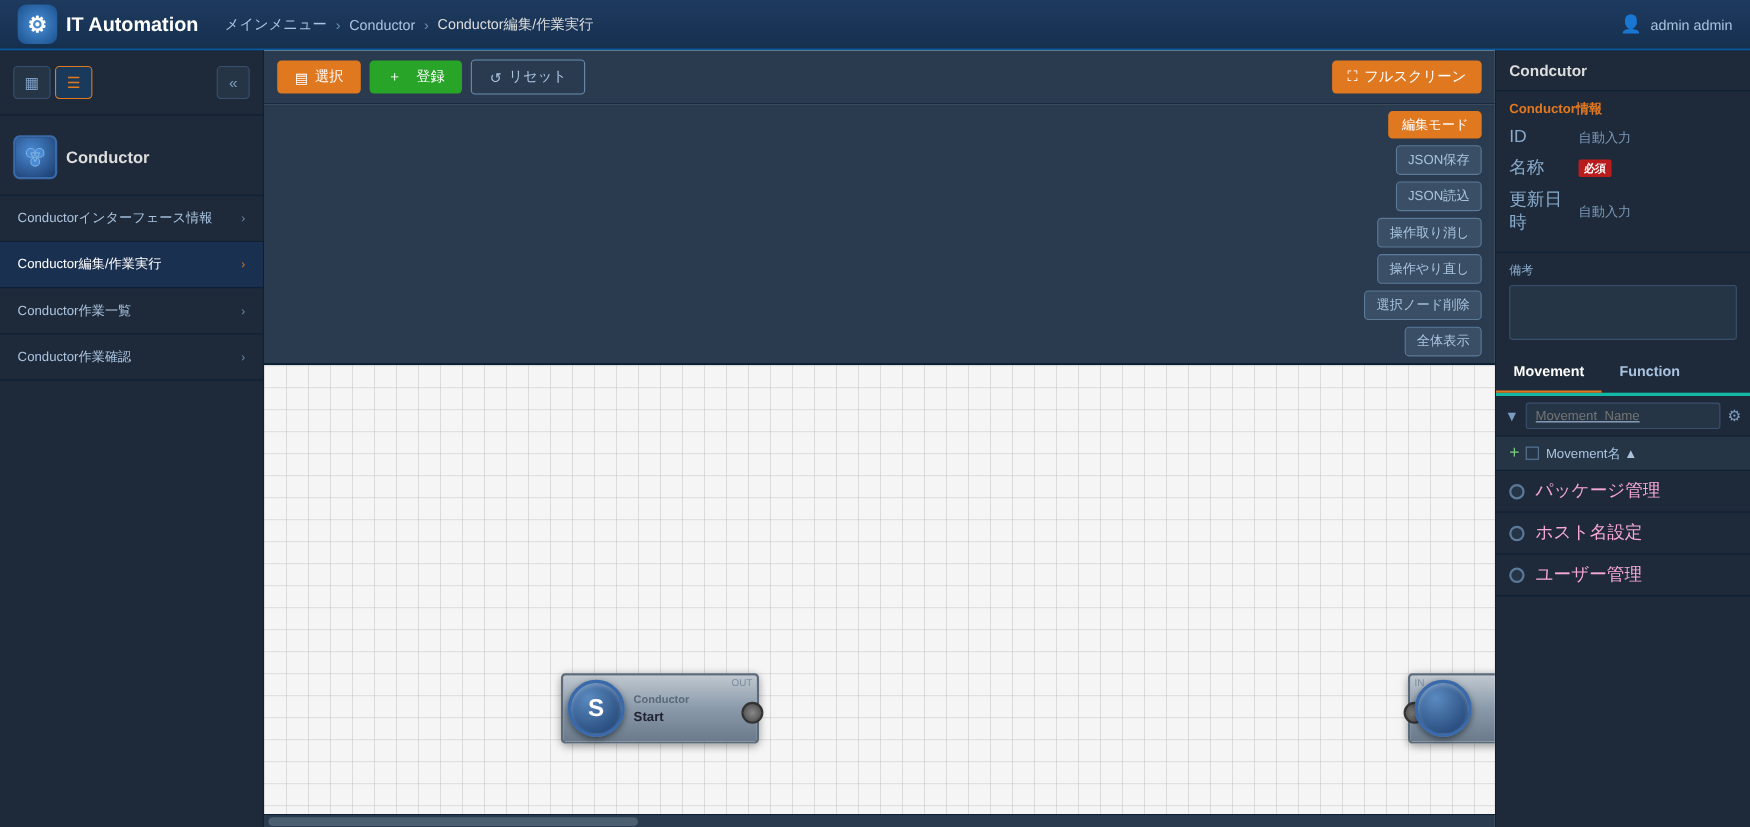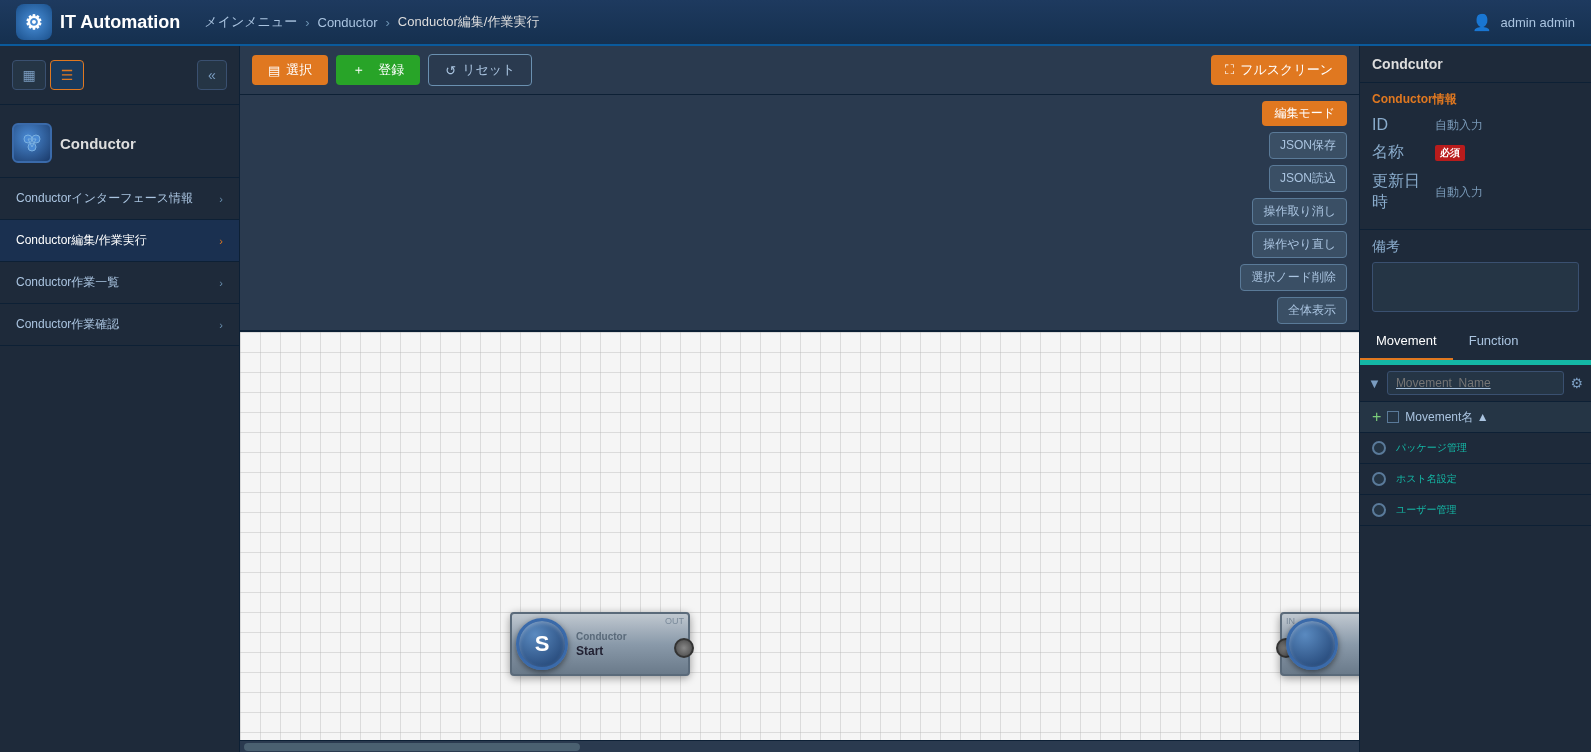--- a/index.html
+++ b/index.html
@@ -192,38 +192,38 @@
       padding: 4px 8px; flex: 1;
     }
 
     
     .right-panel {
       width: 232px; background: #1e2a3a;
       border-left: 1px solid #0d2035;
       display: flex; flex-direction: column; flex-shrink: 0;
     }
     .right-panel-tabs {
-      display: flex; border-bottom: 5px solid #14b8a6;
+      display: flex; border-bottom: 3px solid #14b8a6; font-weight: bold;
     }
     .right-tab {
       padding: 10px 16px; cursor: pointer;
       color: #aac4e0; font-size: 13px; border-bottom: 2px solid transparent;
     }
     .right-tab.active { color: #fff; border-bottom-color: #e07820; }
     .form-row { display: flex; align-items: center; margin-bottom: 8px; gap: 8px; }
     .form-label { color: #8aaccc; font-size: 16px; width: 55px; flex-shrink: 0; }
     .form-value { color: #7a9ab8; font-size: 12px; flex: 1; }
     .required-badge {
       background: #b91c1c; color: #fff; font-size: 10px;
       padding: 1px 5px; border-radius: 2px; font-weight: bold;
     }
     .right-panel-notes {
       padding: 8px 12px;
     }
-    .notes-label { color: #8aaccc; font-size: 14px; margin-bottom: 6px; }
+    .notes-label { color: #8aaccc; font-size: 11px; margin-bottom: 6px; }
     .notes-area {
       width: 100%; height: 50px; background: #253545;
       border: 1px solid #3a5070; border-radius: 3px;
       color: #aac4e0; font-size: 12px; resize: none; padding: 4px;
       font-family: inherit;
     }
 
     
     .movement-panel { flex: 1; display: flex; flex-direction: column; }
     .movement-filter {
@@ -248,21 +248,21 @@
     .movement-list { flex: 1; overflow-y: auto; }
     .movement-item {
       display: flex; align-items: center; padding: 8px 12px;
       border-bottom: 1px solid #0d2035; cursor: pointer;
     }
     .movement-radio {
       width: 14px; height: 14px; border-radius: 50%;
       border: 2px solid #5a7a9a; background: #253545;
       margin-right: 10px; flex-shrink: 0;
     }
-    .movement-name { color: #14b8a6; font-size: 10px; }
+    .movement-name { color: #f9a8d4; font-size: 16px; }
 
     
     .bottom-scroll {
       height: 12px; background: #2a3a4f;
       border-top: 1px solid #0d2035;
     }
     .bottom-scroll-thumb {
       height: 8px; margin: 2px 4px; background: #4a6070;
       border-radius: 4px; width: 30%;
     }

